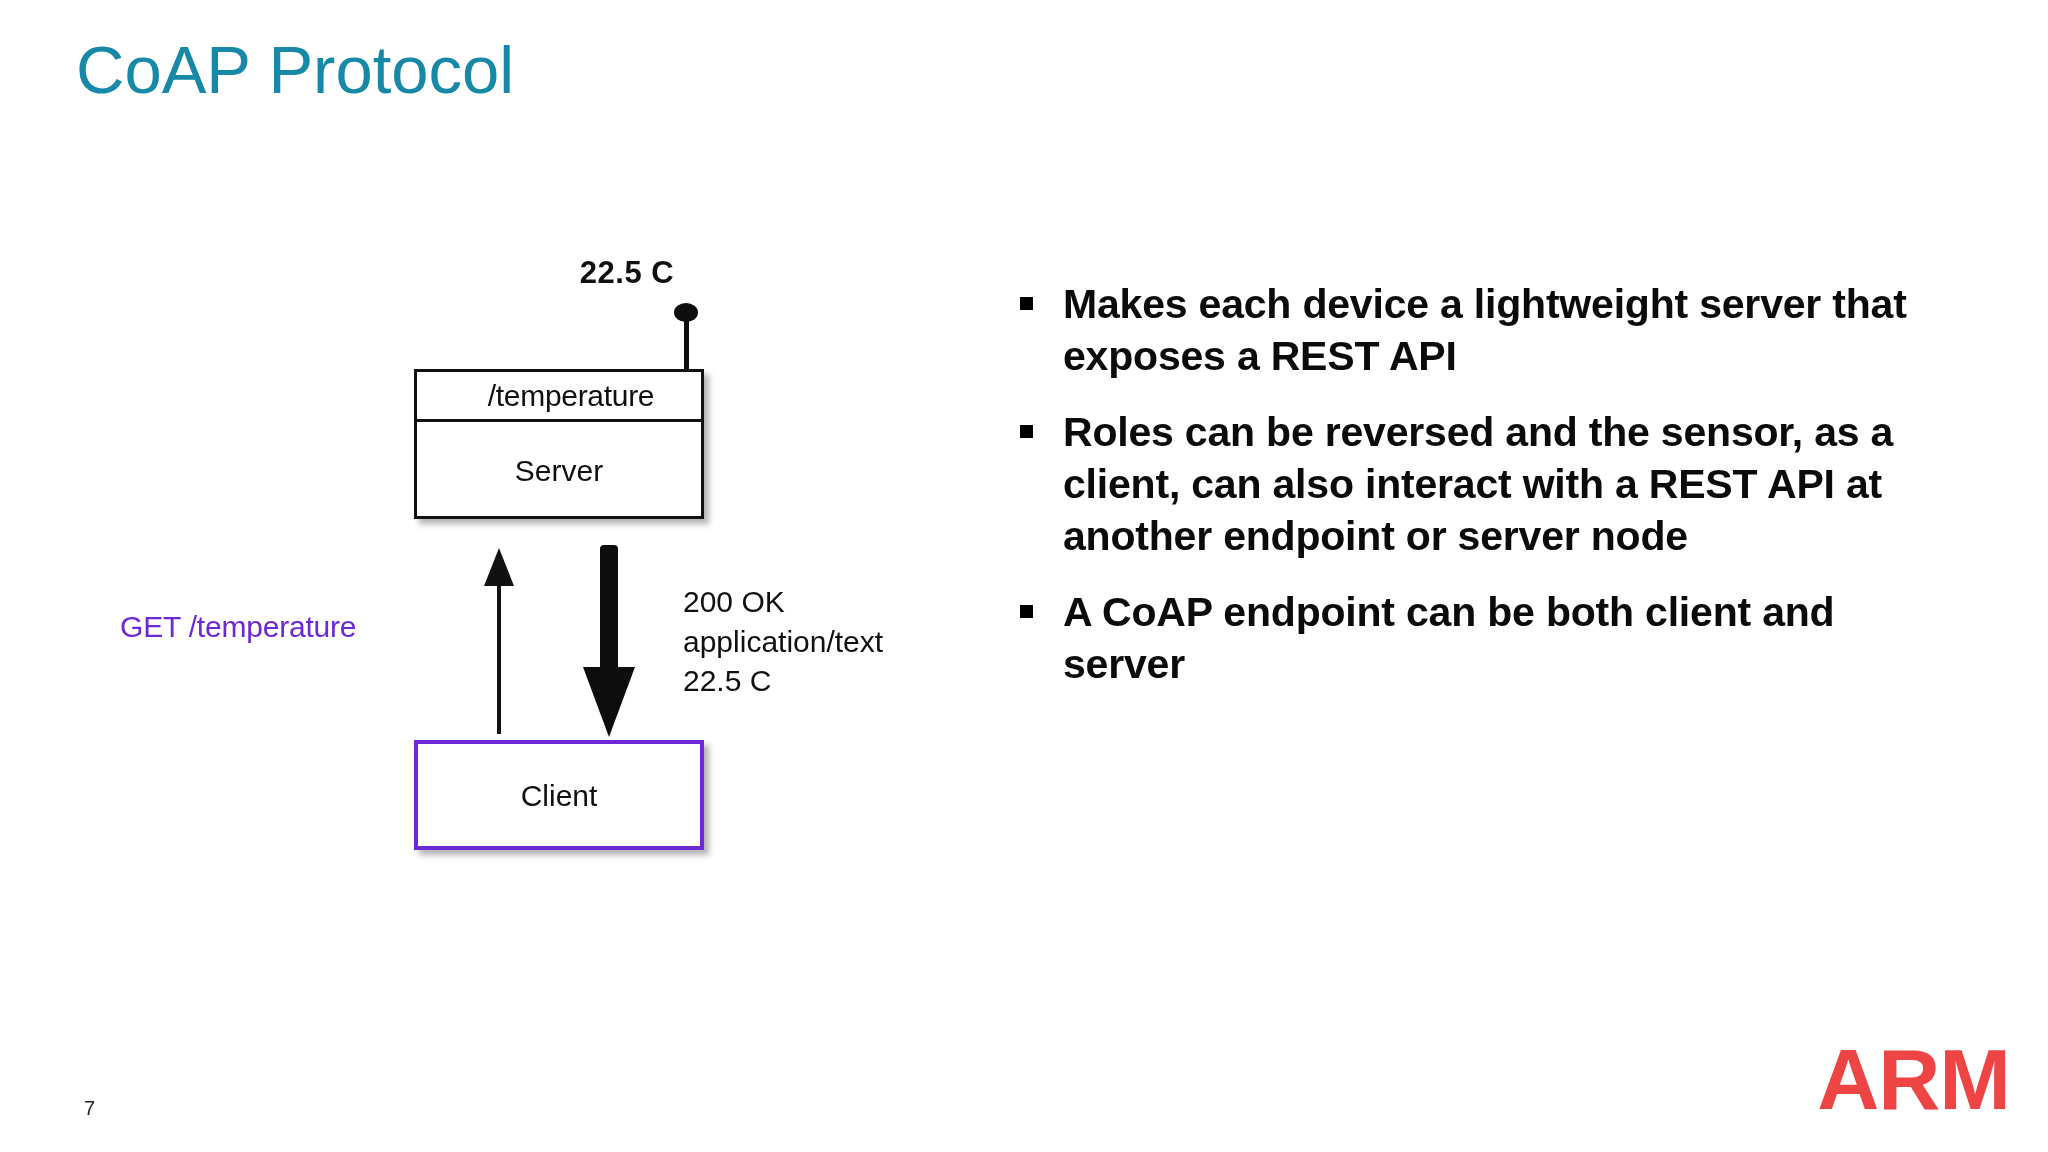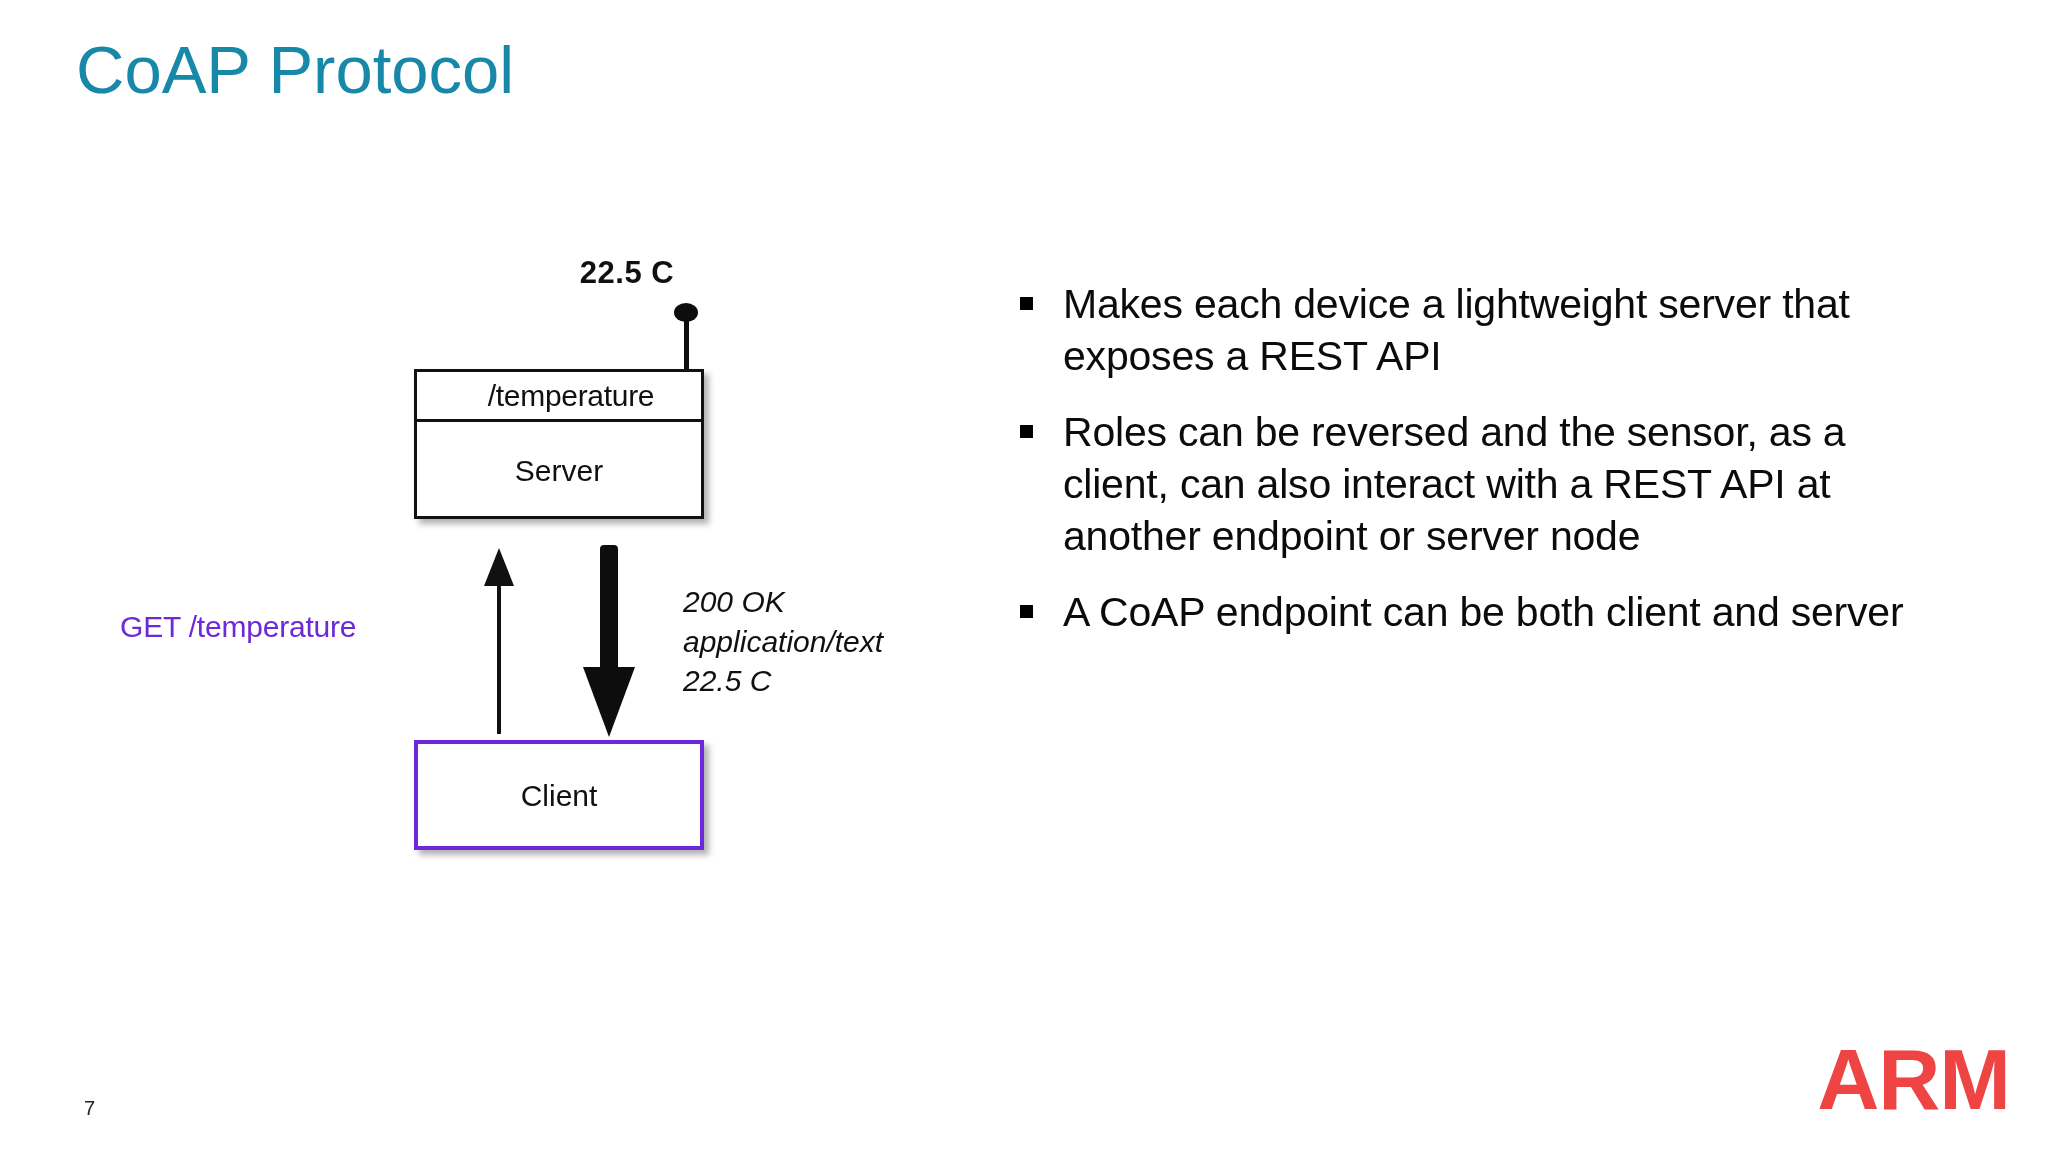--- a/index.html
+++ b/index.html
@@ -163,21 +163,20 @@
   }
   .response-label {
     position: absolute;
     left: 563px;
     top: 327px;
     font-size: 30px;
     font-weight: 400;
     color: #101010;
     line-height: 1.32;
     white-space: nowrap;
-    font-style: italic;
   }
 
   
   .bullets {
     position: absolute;
     left: 1020px;
     top: 278px;
     width: 900px;
   }
   .bullet-item {
@@ -192,20 +191,21 @@
     background: #000000;
     margin-top: 19px;
     margin-right: 30px;
   }
   .bullet-text {
     flex: 1 1 auto;
     font-size: 41px;
     line-height: 1.27;
     color: #0b0b0b;
     letter-spacing: -0.2px;
+    font-weight: bold;
   }
 
   
   .page-number {
     position: absolute;
     left: 84px;
     top: 1097px;
     font-size: 20px;
     color: #222222;
   }

